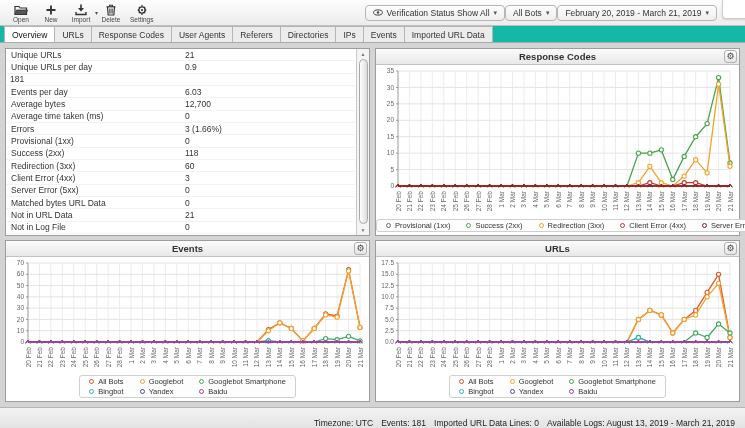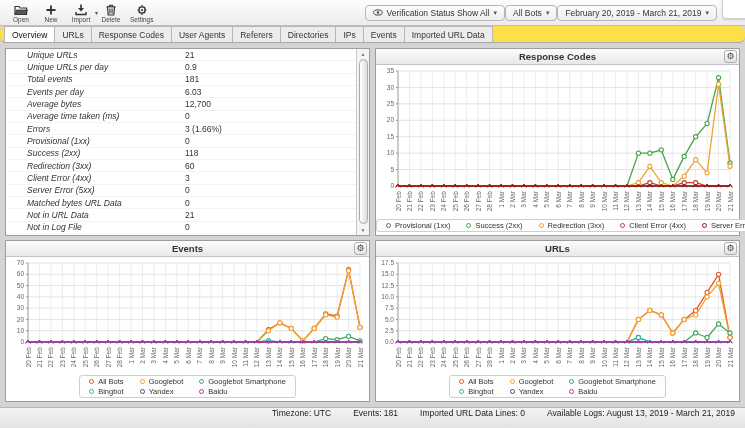--- a/index.html
+++ b/index.html
@@ -39,23 +39,23 @@
   }
   .dropdown .caret { font-size:7px; color:#555; }
   .corner-box {
     position:absolute; right:-9px; top:-5px; width:32px; height:24px;
     background:#fff; border:1px solid #cfcfcf; border-radius:4px;
     box-shadow:0 1px 2px rgba(0,0,0,.15);
   }
 
   
   .tabbar {
-    height:17px; flex:0 0 17px; background:#fde047;
+    height:17px; flex:0 0 17px; background:#14b8a6;
     border-bottom:1px solid #a9a9a9;
-    display:flex; align-items:stretch; padding-left:4px;border-radius:6px;
+    display:flex; align-items:stretch; padding-left:4px;
   }
   .tab {
     font-size:8.5px; color:#333; padding:3px 7px 0 7px;
     background:#ececec; border:1px solid #b5b5b5; border-bottom:none;
     margin-right:-1px; white-space:nowrap;
   }
   .tab.active { background:#fff; color:#111; }
 
   
   .content {
@@ -69,21 +69,21 @@
     display:flex; flex-direction:column; min-height:0; min-width:0;
     position:relative;
   }
 
   
   .stats-table { flex:1 1 auto; overflow:hidden; padding-right:13px; }
   .stat-row {
     display:flex; height:12.35px; align-items:center;
     border-bottom:1px solid #f3f3f3; font-size:8.5px; color:#333;
   }
-  .stat-label { width:50%; padding-left:21px; white-space:nowrap; overflow:hidden;font-style:italic; }
+  .stat-label { width:50%; padding-left:5px; white-space:nowrap; overflow:hidden; }
   .stat-value { width:50%; padding-left:4px; white-space:nowrap; }
   .vscroll {
     position:absolute; top:0; right:0; bottom:0; width:13px;
     background:#f4f4f4; border-left:1px solid #c9c9c9;
     display:flex; flex-direction:column; align-items:center;
   }
   .vscroll .arrow { font-size:5px; color:#777; height:10px; line-height:10px; }
   .vscroll .thumb {
     flex:1 1 auto; width:9px; margin:0 0 1px 0;
     background:linear-gradient(90deg,#ffffff,#dcdcdc);
@@ -114,22 +114,22 @@
     background:#fdfdfd;
   }
   .legend-item { display:flex; align-items:center; gap:4px; font-size:7.5px; color:#333; white-space:nowrap; }
   .legend-dot { width:5px; height:5px; border-radius:50%; border:1.5px solid #000; background:#fff; flex:0 0 auto; }
 
   
   .statusbar {
     height:21px; flex:0 0 21px;
     background:linear-gradient(#f3f3f3,#e3e3e3);
     border-top:1px solid #b5b5b5;
-    display:flex; align-items:flex-start; justify-content:flex-end;
-    gap:22px; padding-right:10px; font-size:8.5px; color:#222;
+    display:flex; align-items:flex-end; justify-content:flex-end;
+    gap:8px; padding-right:10px; font-size:8.5px; color:#222;
   }
 </style>
 </head>
 <body>
 
 <div class="app">
 
   <div class="toolbar">
     <div class="tool-btn">
       <span>
@@ -224,21 +224,20 @@
       <div class="stats-table">
           <div class="stat-row">
             <div class="stat-label">Unique URLs</div>
             <div class="stat-value">21</div>
           </div>
           <div class="stat-row">
             <div class="stat-label">Unique URLs per day</div>
             <div class="stat-value">0.9</div>
           </div>
           <div class="stat-row">
-            <div class="stat-label">Total events</div>
             <div class="stat-value">181</div>
           </div>
           <div class="stat-row">
             <div class="stat-label">Events per day</div>
             <div class="stat-value">6.03</div>
           </div>
           <div class="stat-row">
             <div class="stat-label">Average bytes</div>
             <div class="stat-value">12,700</div>
           </div>

